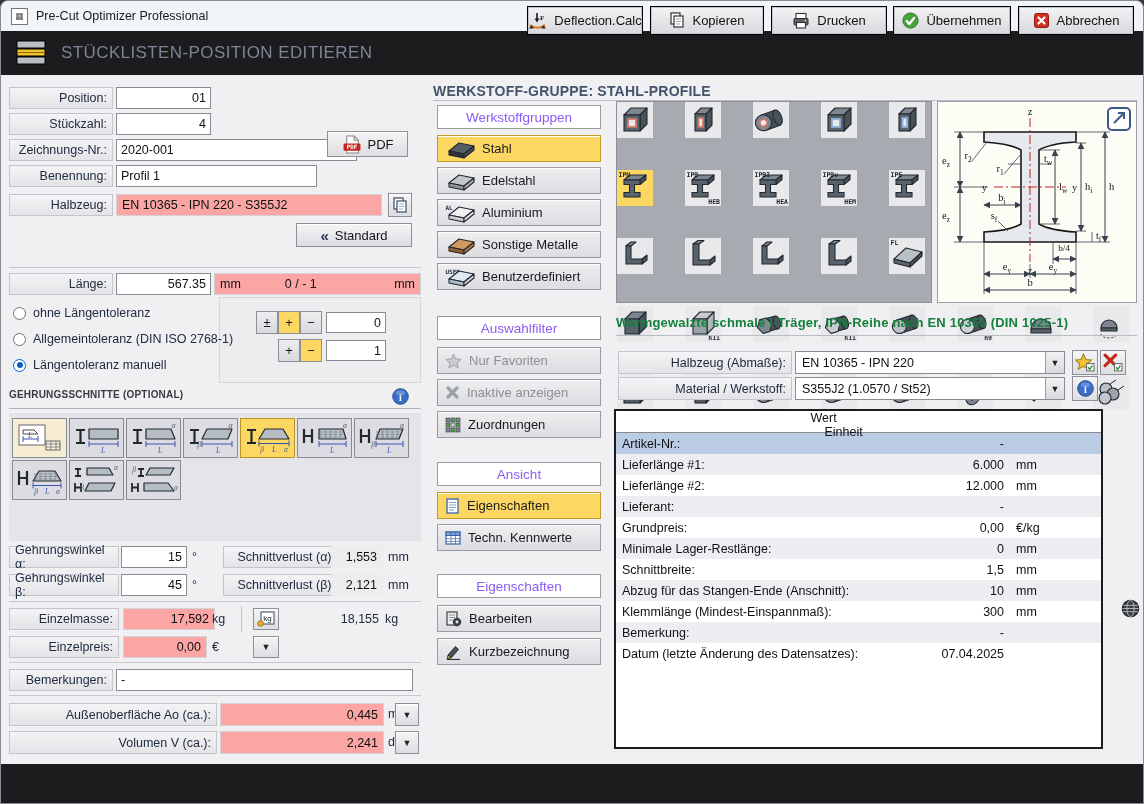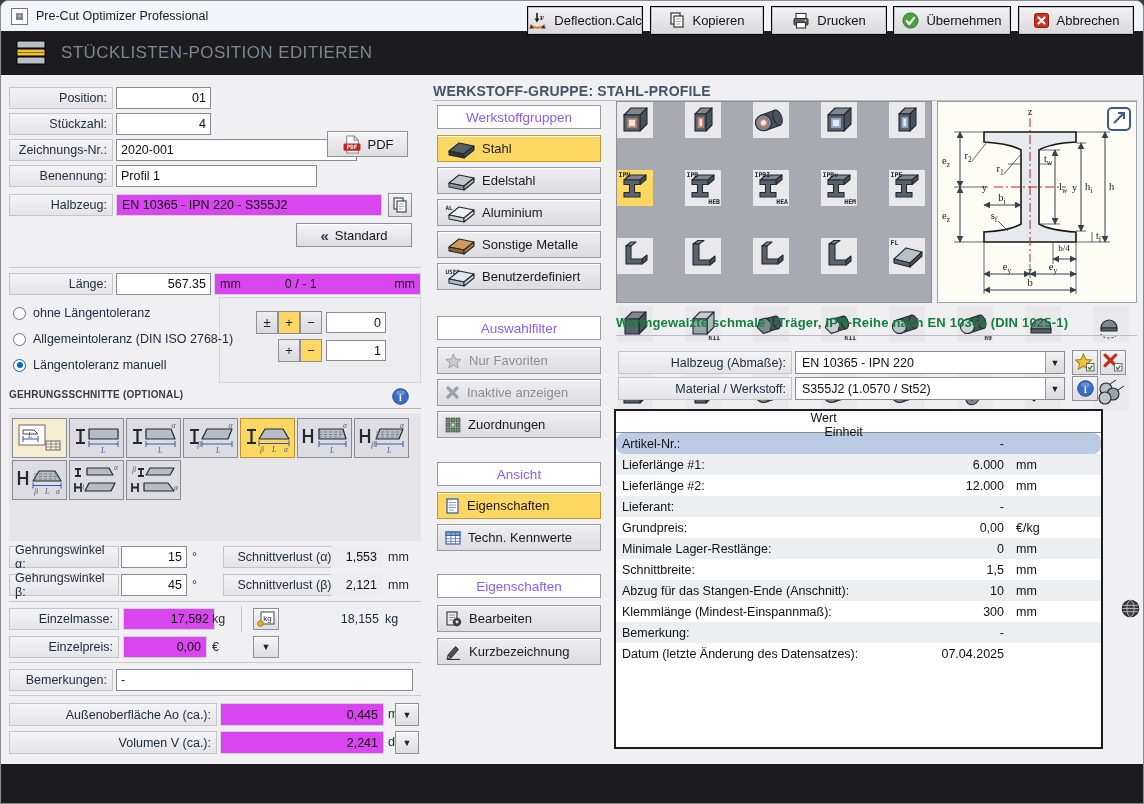--- a/index.html
+++ b/index.html
@@ -18,21 +18,21 @@
   .appheader{position:absolute;left:0;top:30px;width:100%;height:44px;background:#1c1c1e;
     display:flex;align-items:center;}
   .appheader .htitle{font-size:17px;color:#7a8694;letter-spacing:.4px;margin-left:12px;}
   
   .bar-label{position:absolute;height:22px;background:linear-gradient(#f4f4f6,#e4e4e8);
     border:1px solid #c4c4ca;color:#202c40;font-size:12.5px;display:flex;align-items:center;
     justify-content:flex-end;padding:0 5px;}
   .inp{position:absolute;height:22px;background:#fff;border:1px solid #8a8a92;font-size:12.5px;
     color:#101010;display:flex;align-items:center;padding:0 4px;}
   .inp.num{justify-content:flex-end;}
-  .ro{position:absolute;height:22px;background:#d946ef;border:1px solid #d2d2d8;font-size:12.5px;
+  .ro{position:absolute;height:22px;background:#fca5a5;border:1px solid #d2d2d8;font-size:12.5px;
     color:#101010;display:flex;align-items:center;padding:0 5px;}
   .ro.num{justify-content:flex-end;}
   .unit{position:absolute;height:22px;display:flex;align-items:center;font-size:12.5px;color:#202c40;}
   .btn{position:absolute;background:linear-gradient(#f5f5f7,#dddde2);border:1px solid #8f8f96;
     display:flex;align-items:center;justify-content:center;gap:6px;font-size:13px;color:#16161a;
     box-shadow:inset 0 1px 0 #ffffff;cursor:default;}
   .drop{font-size:9px;color:#222;}
   .hline{position:absolute;height:1px;background:#c9c9cf;}
   .secHeader{position:absolute;height:24px;background:#ffffff;border:1px solid #9a9aa2;
     display:flex;align-items:center;justify-content:center;font-size:13.5px;color:#8b5cf6;}
@@ -71,21 +71,21 @@
   .combo .carr{width:19px;height:100%;background:linear-gradient(#f2f2f4,#d9d9de);border-left:1px solid #9a9aa2;
     display:flex;align-items:center;justify-content:center;font-size:9px;color:#222;}
   .sqbtn{position:absolute;width:26px;height:25px;background:linear-gradient(#f5f5f7,#dddde2);
     border:1px solid #8f8f96;display:flex;align-items:center;justify-content:center;}
   
   #spec-table{position:absolute;left:613px;top:408px;width:489px;height:340px;background:#fff;
     border:2px solid #1c1c1e;font-size:12.5px;color:#111;}
   .trow{display:flex;height:21px;align-items:center;}
   .trow.head{height:22px;border-bottom:1px solid #8a8a90;flex-direction:column;}
   .trow.alt{background:#eceef2;}
-  .trow.sel{background:#b9cce4;border-radius:8px;}
+  .trow.sel{background:#b9cce4;}
   .c-name{flex:1;padding-left:6px;white-space:nowrap;overflow:hidden;}
   .c-wert{width:100px;text-align:right;padding-right:8px;}
   .c-wert.h{text-align:left;padding-left:2px;}
   .c-unit{width:76px;padding-left:4px;}
   .c-x{width:13px;align-self:stretch;}
   
   .footer{position:absolute;left:0;bottom:0;width:100%;height:39px;background:#1c1c1e;}
   .fbtn{position:absolute;top:6px;height:27px;background:linear-gradient(#f2f2f4,#d9d9de);
     border:1px solid #c2c6cc;display:flex;align-items:center;justify-content:center;gap:7px;
     font-size:13px;color:#111;box-shadow:0 0 0 1px #000;}

